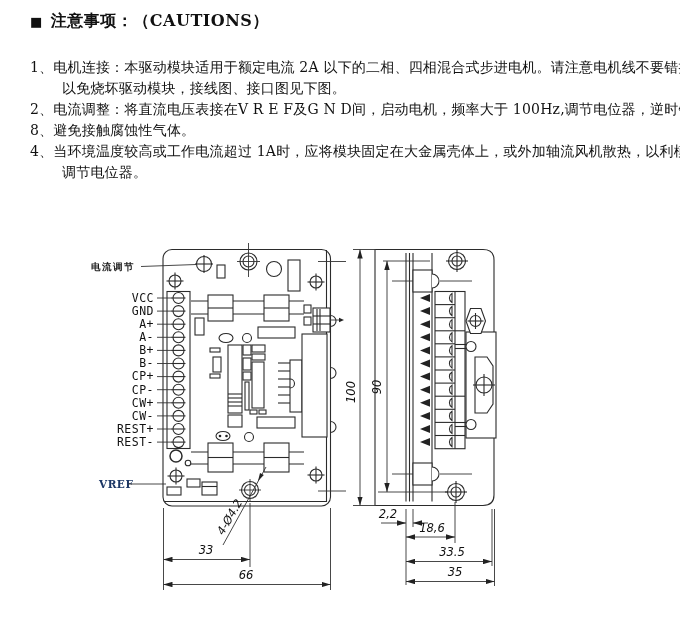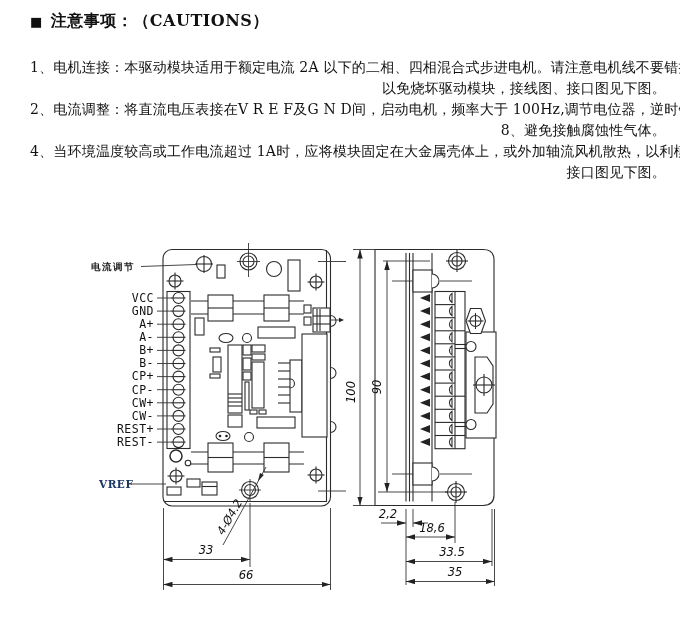--- a/index.html
+++ b/index.html
@@ -1,23 +1,23 @@
 <!DOCTYPE html>
 <html><head>
 <meta charset="utf-8">
 <style>
   html,body{margin:0;padding:0;background:#ffffff;}
   .page{position:relative;width:680px;height:617px;background:#fff;overflow:hidden;
-        font-family:"DejaVu Serif","Liberation Serif",serif;color:#111;text-align:right;}
+        font-family:"DejaVu Serif","Liberation Serif",serif;color:#111;}
   .doc-title{position:absolute;left:30px;top:11px;font-size:16px;font-weight:bold;
              letter-spacing:0.5px;white-space:nowrap;}
   .doc-title .bullet{font-family:"DejaVu Sans",sans-serif;font-size:13px;margin-right:8px;}
   .doc-body{position:absolute;left:30px;top:57px;width:636px;font-size:14px;line-height:21px;}
   .cl{white-space:nowrap;letter-spacing:0.2px;}
-  .cl.indent{margin-left:22px;}
+  .cl.indent{margin-left:32px;}
   svg{position:absolute;left:0;top:0;}
   .ln{stroke:#2b2b2b;stroke-width:1.1;fill:none;}
   .lnf{stroke:#2b2b2b;stroke-width:1.1;fill:#ffffff;}
   .thin{stroke:#333;stroke-width:0.9;fill:none;}
   .blk{fill:#222;stroke:none;}
   .pin{font-family:"DejaVu Sans Mono","Liberation Mono",monospace;font-size:11.5px;
        letter-spacing:0.5px;fill:#111;}
   .dim{font-family:"DejaVu Sans","Liberation Sans",sans-serif;font-style:italic;
        font-size:11.5px;fill:#111;text-anchor:middle;}
   .cnlabel{font-family:"DejaVu Sans",sans-serif;font-size:9.5px;font-weight:bold;
@@ -33,21 +33,21 @@
   <div class="doc-title">
     <span class="bullet">■</span><span>注意事项：（CAUTIONS）</span>
   </div>
 
   <div class="doc-body">
     <div class="cl">1、电机连接：本驱动模块适用于额定电流 2A 以下的二相、四相混合式步进电机。请注意电机线不要错接，</div>
     <div class="cl indent">以免烧坏驱动模块，接线图、接口图见下图。</div>
     <div class="cl">2、电流调整：将直流电压表接在V R E F及G N D间，启动电机，频率大于 100Hz,调节电位器，逆时针减小，</div>
     <div class="cl">8、避免接触腐蚀性气体。</div>
     <div class="cl">4、当环境温度较高或工作电流超过 1A时，应将模块固定在大金属壳体上，或外加轴流风机散热，以利模块</div>
-    <div class="cl indent">接口图见下图。</div>
+    <div class="cl indent">调节电位器。</div>
   </div>
 
   <svg width="680" height="617" viewBox="0 0 680 617">
     <defs>
       <marker id="arw" viewBox="0 0 10 6" refX="10" refY="3" markerWidth="9" markerHeight="5.4" markerUnits="userSpaceOnUse" orient="auto-start-reverse">
         <path d="M0,0 L10,3 L0,6 Z" fill="#222"></path>
       </marker>
       <g id="tscrew">
         <circle cx="0" cy="0" r="5.5" class="ln"></circle>
         <line x1="-7" y1="0" x2="7" y2="0" class="ln"></line>

